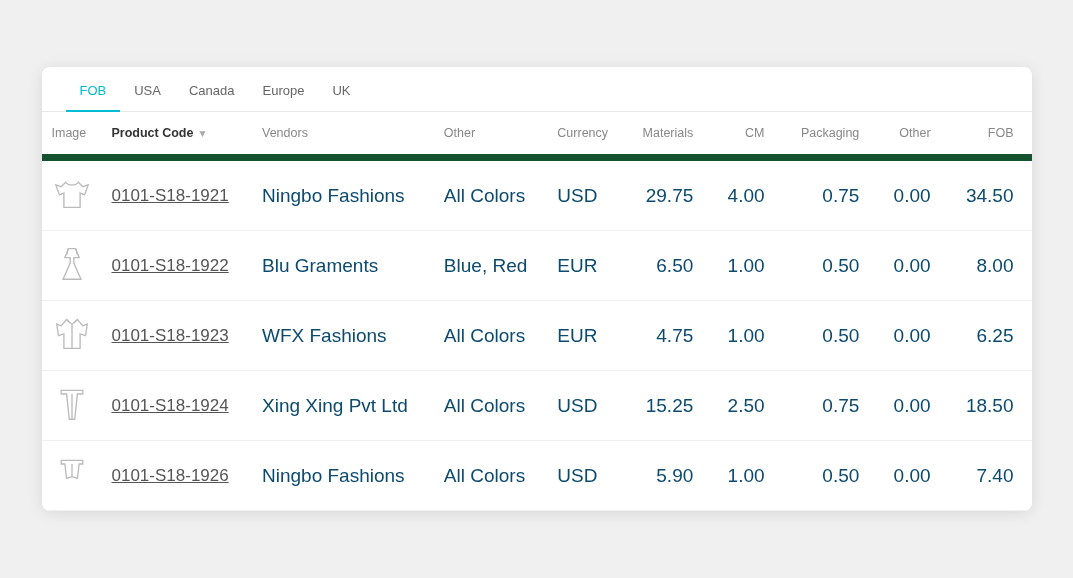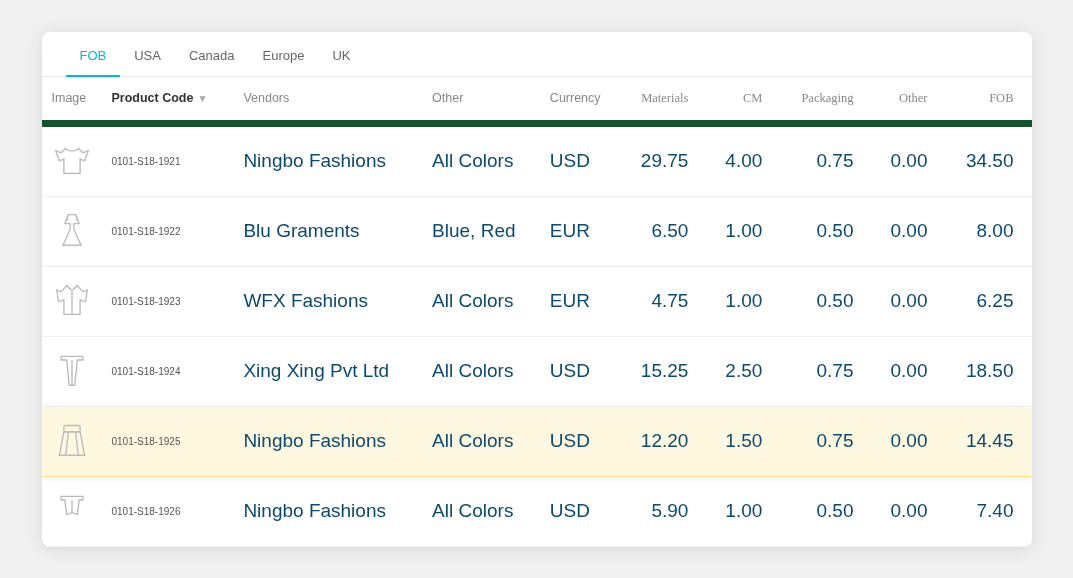--- a/index.html
+++ b/index.html
@@ -84,37 +84,37 @@
       font-size: 19px;
       color: #0c4a6e;
       white-space: nowrap;
     }
     td.image-cell {
       text-align: center;
       width: 60px;
     }
     td.code-cell {
       color: #555;
-      font-size: 10px;
+      font-size: 17px;
+      text-decoration: underline;
     }
     
     .clothing-icon {
       width: 36px;
       height: 36px;
       display: inline-block;
     }
     
     td.num {
       text-align: right;
       padding-right: 18px;
     }
     th.num {
       text-align: right;
       padding-right: 18px;
-      font-family: Liberation Serif, serif;
     }
   </style>
 </head>
 <body>
 
 <div class="card">
 
   <div class="tabs">
   <div class="tab active">FOB</div>
       <div class="tab">USA</div>
@@ -195,37 +195,20 @@
             <td class="code-cell">0101-S18-1924</td>
             <td>Xing Xing Pvt Ltd</td>
             <td>All Colors</td>
             <td>USD</td>
             <td class="num">15.25</td>
             <td class="num">2.50</td>
             <td class="num">0.75</td>
             <td class="num">0.00</td>
             <td class="num">18.50</td>
           </tr>
-          <tr class="highlighted">
-            <td class="image-cell"><div class="clothing-icon"><svg viewBox="0 0 40 40" fill="none" stroke="#bbb" stroke-width="1.5" xmlns="http://www.w3.org/2000/svg">
-      <rect x="11" y="5" width="18" height="7" rx="1"></rect>
-      <path d="M11 12 L6 38 L34 38 L29 12 Z"></path>
-      <line x1="16" y1="12" x2="13" y2="38"></line>
-      <line x1="24" y1="12" x2="27" y2="38"></line>
-    </svg></div></td>
-            <td class="code-cell">0101-S18-1925</td>
-            <td>Ningbo Fashions</td>
-            <td>All Colors</td>
-            <td>USD</td>
-            <td class="num">12.20</td>
-            <td class="num">1.50</td>
-            <td class="num">0.75</td>
-            <td class="num">0.00</td>
-            <td class="num">14.45</td>
-          </tr>
           <tr>
             <td class="image-cell"><div class="clothing-icon"><svg viewBox="0 0 40 40" fill="none" stroke="#bbb" stroke-width="1.5" xmlns="http://www.w3.org/2000/svg">
       <path d="M8 6 L32 6 L32 10 L28 10 L26 26 L20 24 L14 26 L12 10 L8 10 Z"></path>
       <line x1="20" y1="10" x2="20" y2="24"></line>
     </svg></div></td>
             <td class="code-cell">0101-S18-1926</td>
             <td>Ningbo Fashions</td>
             <td>All Colors</td>
             <td>USD</td>
             <td class="num">5.90</td>

